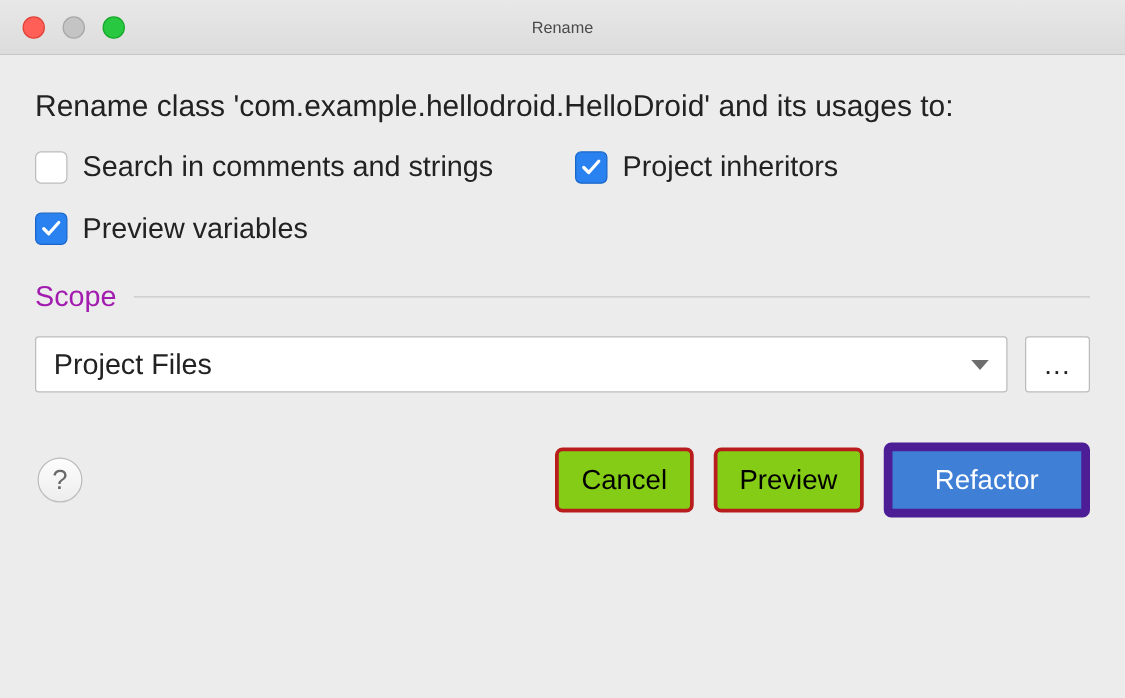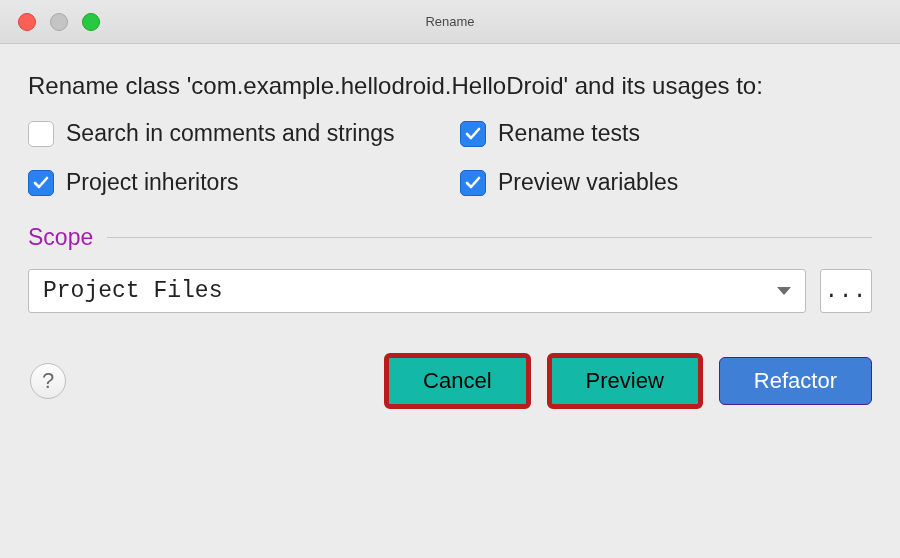--- a/index.html
+++ b/index.html
@@ -122,21 +122,20 @@
   }
   .scope-line {
     flex: 1;
     height: 1px;
     background: #c8c8c8;
   }
   .scope-controls {
     display: flex;
     gap: 14px;
     margin-bottom: 40px;
-    font-family: Liberation Mono, monospace;
   }
   .scope-select {
     flex: 1;
     display: flex;
     align-items: center;
     justify-content: space-between;
     background: #fff;
     border: 1px solid #bcbcbc;
     border-radius: 3px;
     padding: 8px 14px;
@@ -168,31 +167,31 @@
     align-items: center;
     justify-content: center;
     font-size: 22px;
     color: #6a6a6a;
     cursor: pointer;
     margin-left: 2px;
   }
   .spacer { flex: 1; }
   .btn {
     font-size: 22px;
-    padding: 10px 34px;
+    padding: 10px 18px;
     border-radius: 6px;
-    border: 5px solid #b91c1c;
-    background: #14b8a6;
+    border: 3px solid #b91c1c;
+    background: #84cc16;
     cursor: pointer;
     margin-left: 16px;
   }
   .btn.primary {
     background: #3f7fd6;
     color: #fff;
-    border: 1px solid #4c1d95;
+    border: 7px solid #4c1d95;
     padding: 10px 34px;
   }
 </style>
 </head>
 <body>
 
 <div class="titlebar">
   <div class="traffic-lights">
     <div class="tl tl-close"></div>
     <div class="tl tl-min"></div>
@@ -207,28 +206,20 @@
 
 
   <div class="check-grid">
 
     <label class="check-item">
       <span class="chk unchecked"></span>
       <span>Search in comments and strings</span>
     </label>
 
 
-    <label class="check-item">
-      <span class="chk checked">
-        <svg width="16" height="14" viewBox="0 0 16 14">
-            <polyline points="2,7 6,11 14,2" fill="none" stroke="#fff" stroke-width="2.6" stroke-linecap="round" stroke-linejoin="round"></polyline>
-          </svg>
-      </span>
-      <span>Rename tests</span>
-    </label>
 
     <label class="check-item">
       <span class="chk checked">
         <svg width="16" height="14" viewBox="0 0 16 14">
             <polyline points="2,7 6,11 14,2" fill="none" stroke="#fff" stroke-width="2.6" stroke-linecap="round" stroke-linejoin="round"></polyline>
           </svg>
       </span>
       <span>Project inheritors</span>
     </label>
 

